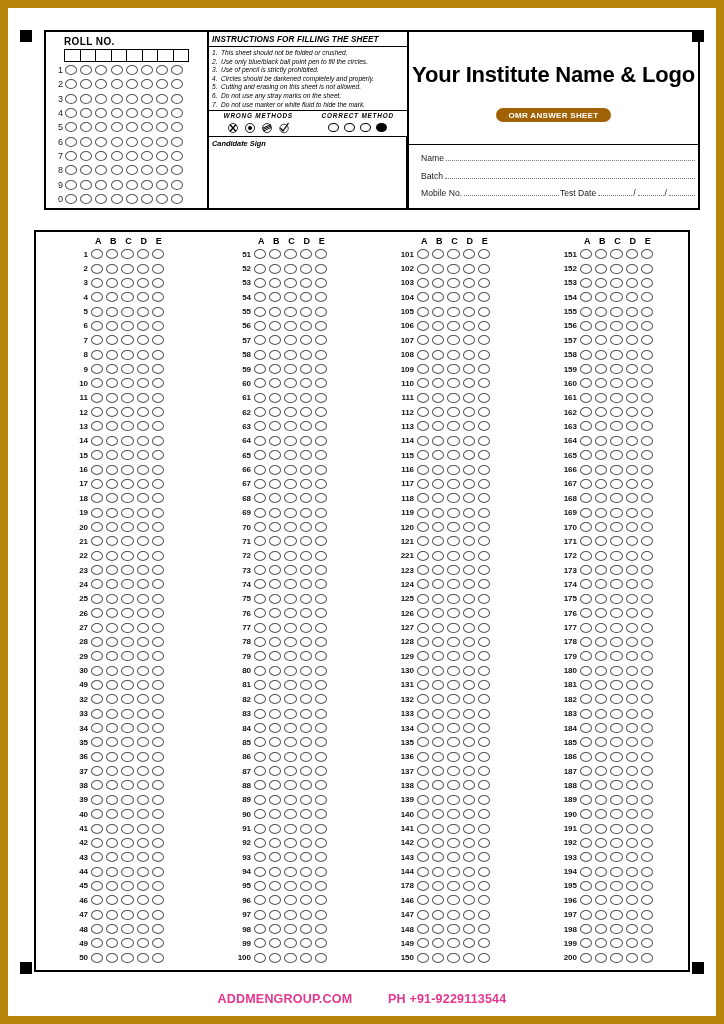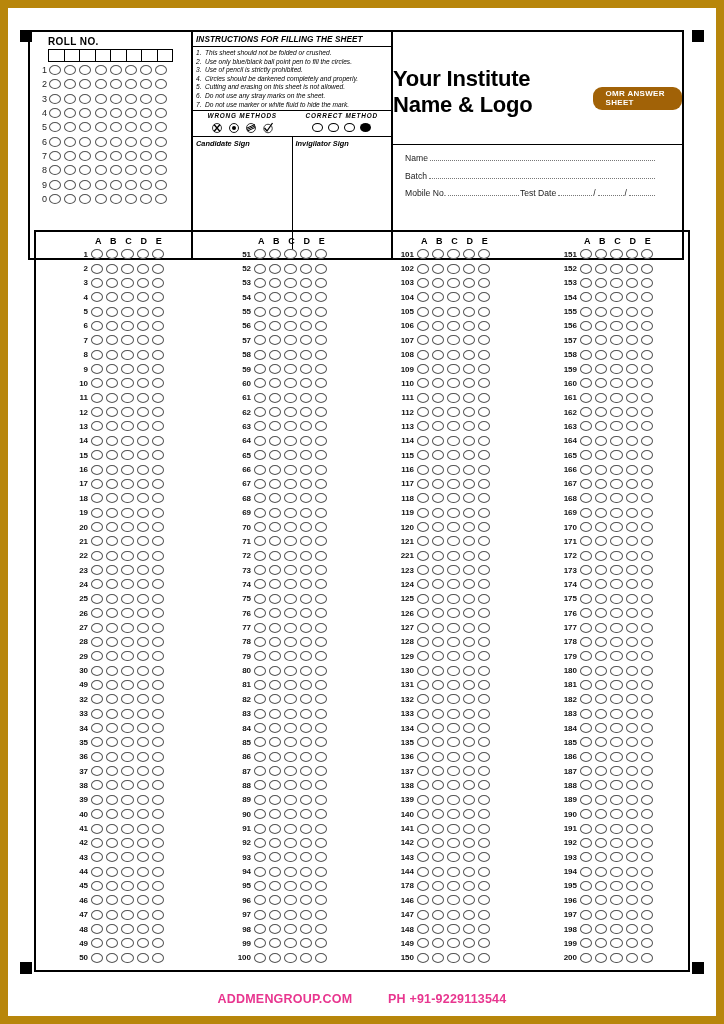--- a/index.html
+++ b/index.html
@@ -38,23 +38,23 @@
     background: #000;
   }
   .reg-tl { left: 12px;  top: 22px; }
   .reg-tr { right: 12px; top: 22px; }
   .reg-bl { left: 12px;  bottom: 42px; }
   .reg-br { right: 12px; bottom: 42px; }
 
   
   #top-section {
     position: absolute;
-    left: 20px; top: 22px;
+    left: 36px; top: 22px;
     width: 656px;
-    height: 230px;
+    height: 180px;
     border: 2px solid #000;
     box-sizing: border-box;
     display: flex;
     justify-content: center;
   }
 
   
   #roll-panel {
     width: 163px;
     border-right: 2px solid #000;
@@ -182,20 +182,21 @@
   
   #inst-panel {
     flex: 1;
     display: flex;
     flex-direction: column;
   }
   .inst-top {
     flex: 0 0 112px;
     border-bottom: 1.6px solid #000;
     display: flex;
+    flex-direction: column;
     align-items: center;
     justify-content: center;
   }
   .inst-name {
     font-size: 22px;
     font-weight: bold;
     letter-spacing: -.2px;
     margin-top: 8px;
   }
   .omr-pill {
@@ -203,21 +204,21 @@
     background: #a16207;
     color: #fff;
     font-size: 8px;
     font-weight: bold;
     letter-spacing: .3px;
     padding: 2.5px 13px;
     border-radius: 9px;
   }
   .inst-fields {
     flex: 1;
-    padding: 8px 26px 0 12px;
+    padding: 8px 2px 0 12px;
     font-size: 8.6px;
     color: #222;
   }
   .fld {
     display: flex;
     align-items: baseline;
     margin-bottom: 7.5px;
     white-space: nowrap;
   }
   .fld-label { flex: none; }
@@ -495,23 +496,20 @@
                 <div class="c-open"></div>
                 <div class="c-filled"></div>
               </div>
           </div>
         </div>
 
         <div class="sign-row">
           <div class="sign-cell first">
             <span>Candidate Sign</span>
           </div>
-          <div class="sign-cell">
-            <span>Invigilator Sign</span>
-          </div>
         </div>
       </div>
 
       <div id="inst-panel">
         <div class="inst-top">
           <div class="inst-name">Your Institute Name &amp; Logo</div>
           <div class="omr-pill">OMR ANSWER SHEET</div>
         </div>
         <div class="inst-fields">
           <div class="fld">

